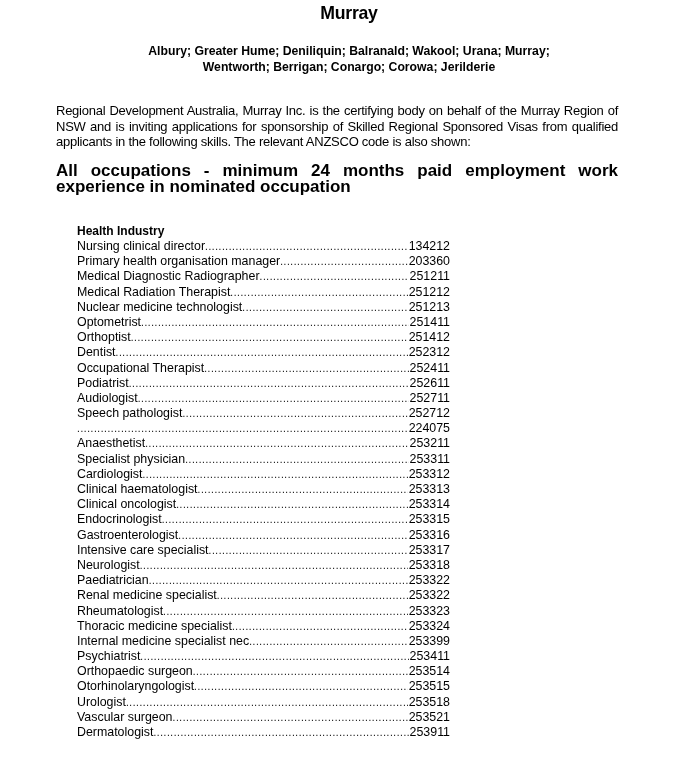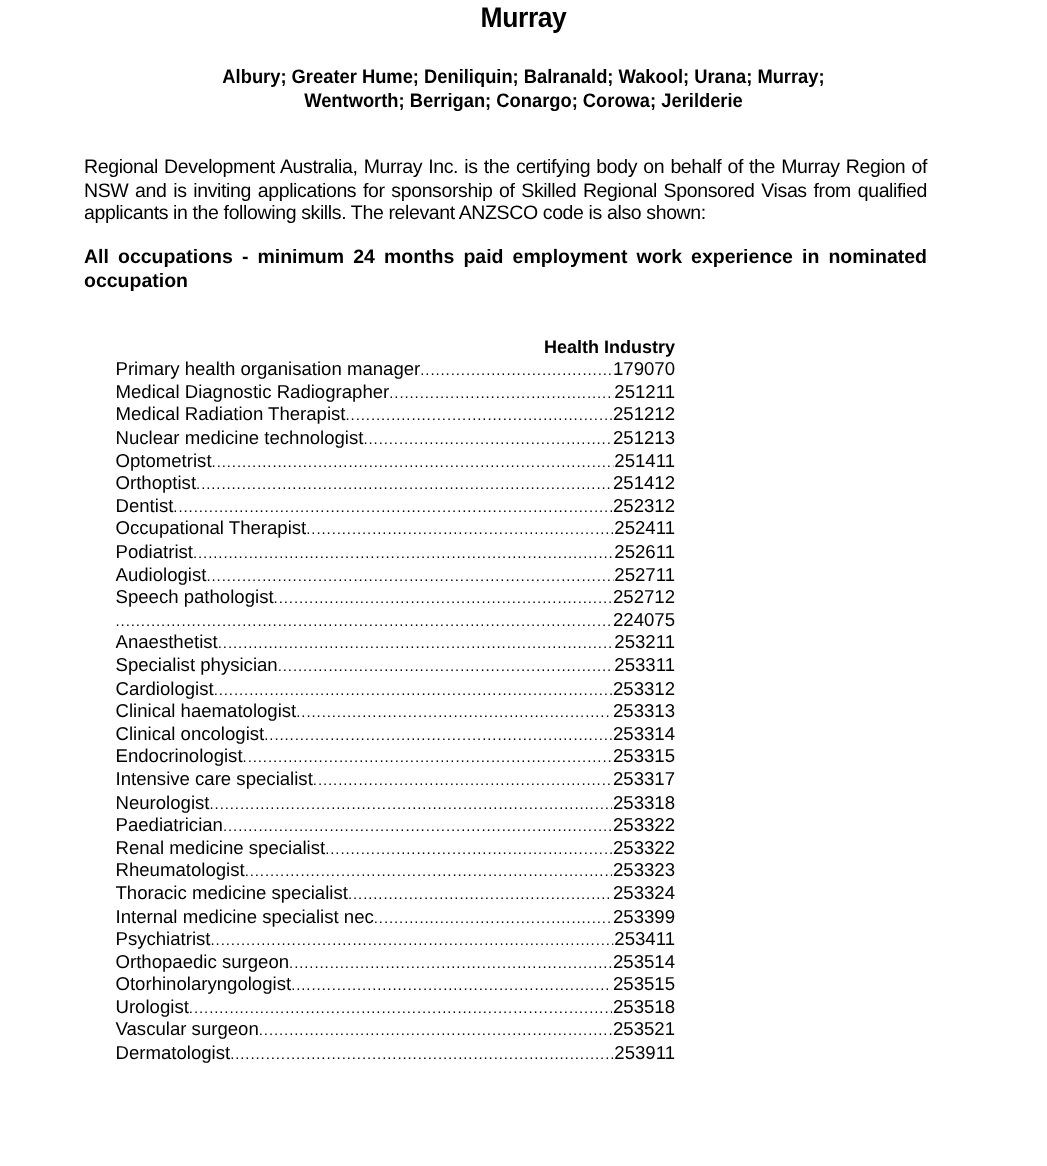--- a/index.html
+++ b/index.html
@@ -1,22 +1,22 @@
 <!DOCTYPE html>
 <html><head>
 <meta charset="utf-8">
 <style>
   html, body { margin: 0; padding: 0; background: #ffffff; }
   body { width: 698px; height: 777px; overflow: hidden; position: relative; color: #000; font-family: "Liberation Sans", sans-serif; }
   .title { position: absolute; top: 2px; left: 0; width: 698px; text-align: center; font-weight: bold; font-size: 19px; letter-spacing: -0.3px; transform: scaleX(0.93); }
   .regions { position: absolute; top: 43px; left: 0; width: 698px; text-align: center; font-weight: bold; font-size: 13px; line-height: 16px; transform: scaleX(0.94); }
   .intro { position: absolute; top: 103px; left: 56px; width: 562px; font-size: 13px; line-height: 15.5px; text-align: justify; letter-spacing: -0.25px; }
-  .note { position: absolute; top: 163px; left: 56px; width: 562px; font-size: 13px; font-weight: bold; line-height: 15.5px; text-align: justify; }
+  .note { position: absolute; top: 163px; left: 56px; width: 562px; font-size: 17px; font-weight: bold; line-height: 15.5px; text-align: justify; }
   .list { position: absolute; top: 224px; left: 77px; width: 373px; }
-  .list-head { font-size: 12px; font-weight: bold; line-height: 14px; height: 15px; text-align: right; }
+  .list-head { font-size: 12px; font-weight: bold; line-height: 14px; height: 15px; }
   .row { display: flex; align-items: baseline; font-size: 12.4px; line-height: 15.2px; height: 15.2px; white-space: nowrap; overflow: hidden; }
   .row .name { flex: 0 0 auto; }
   .row .dots { flex: 1 1 auto; overflow: hidden; letter-spacing: 0.6px; font-size: 10px; }
   .row .dots::before { content: "........................................................................................................................................................................"; }
   .row .code { flex: 0 0 auto; padding-left: 1px; }
 </style>
 </head>
 <body>
 
 <div class="title">Murray</div>
@@ -27,23 +27,28 @@
 </div>
 
 <div class="intro">Regional Development Australia, Murray Inc. is the certifying body on behalf of the Murray Region of NSW and is inviting applications for sponsorship of Skilled Regional Sponsored Visas from qualified applicants in the following skills. The relevant ANZSCO code is also shown:</div>
 
 <div class="note">All occupations - minimum 24 months paid employment work experience in nominated occupation</div>
 
 <div class="list">
   <div class="list-head">Health Industry</div>
   <div id="rows">
       <div class="row">
+        <span class="name">Nursing clinical director</span>
+        <span class="dots"></span>
+        <span class="code">134212</span>
+      </div>
+      <div class="row">
         <span class="name">Primary health organisation manager</span>
         <span class="dots"></span>
-        <span class="code">179070</span>
+        <span class="code">203360</span>
       </div>
       <div class="row">
         <span class="name">Medical Diagnostic Radiographer</span>
         <span class="dots"></span>
         <span class="code">251211</span>
       </div>
       <div class="row">
         <span class="name">Medical Radiation Therapist</span>
         <span class="dots"></span>
         <span class="code">251212</span>
@@ -114,20 +119,25 @@
       </div>
       <div class="row">
         <span class="name">Clinical oncologist</span>
         <span class="dots"></span>
         <span class="code">253314</span>
       </div>
       <div class="row">
         <span class="name">Endocrinologist</span>
         <span class="dots"></span>
         <span class="code">253315</span>
+      </div>
+      <div class="row">
+        <span class="name">Gastroenterologist</span>
+        <span class="dots"></span>
+        <span class="code">253316</span>
       </div>
       <div class="row">
         <span class="name">Intensive care specialist</span>
         <span class="dots"></span>
         <span class="code">253317</span>
       </div>
       <div class="row">
         <span class="name">Neurologist</span>
         <span class="dots"></span>
         <span class="code">253318</span>

